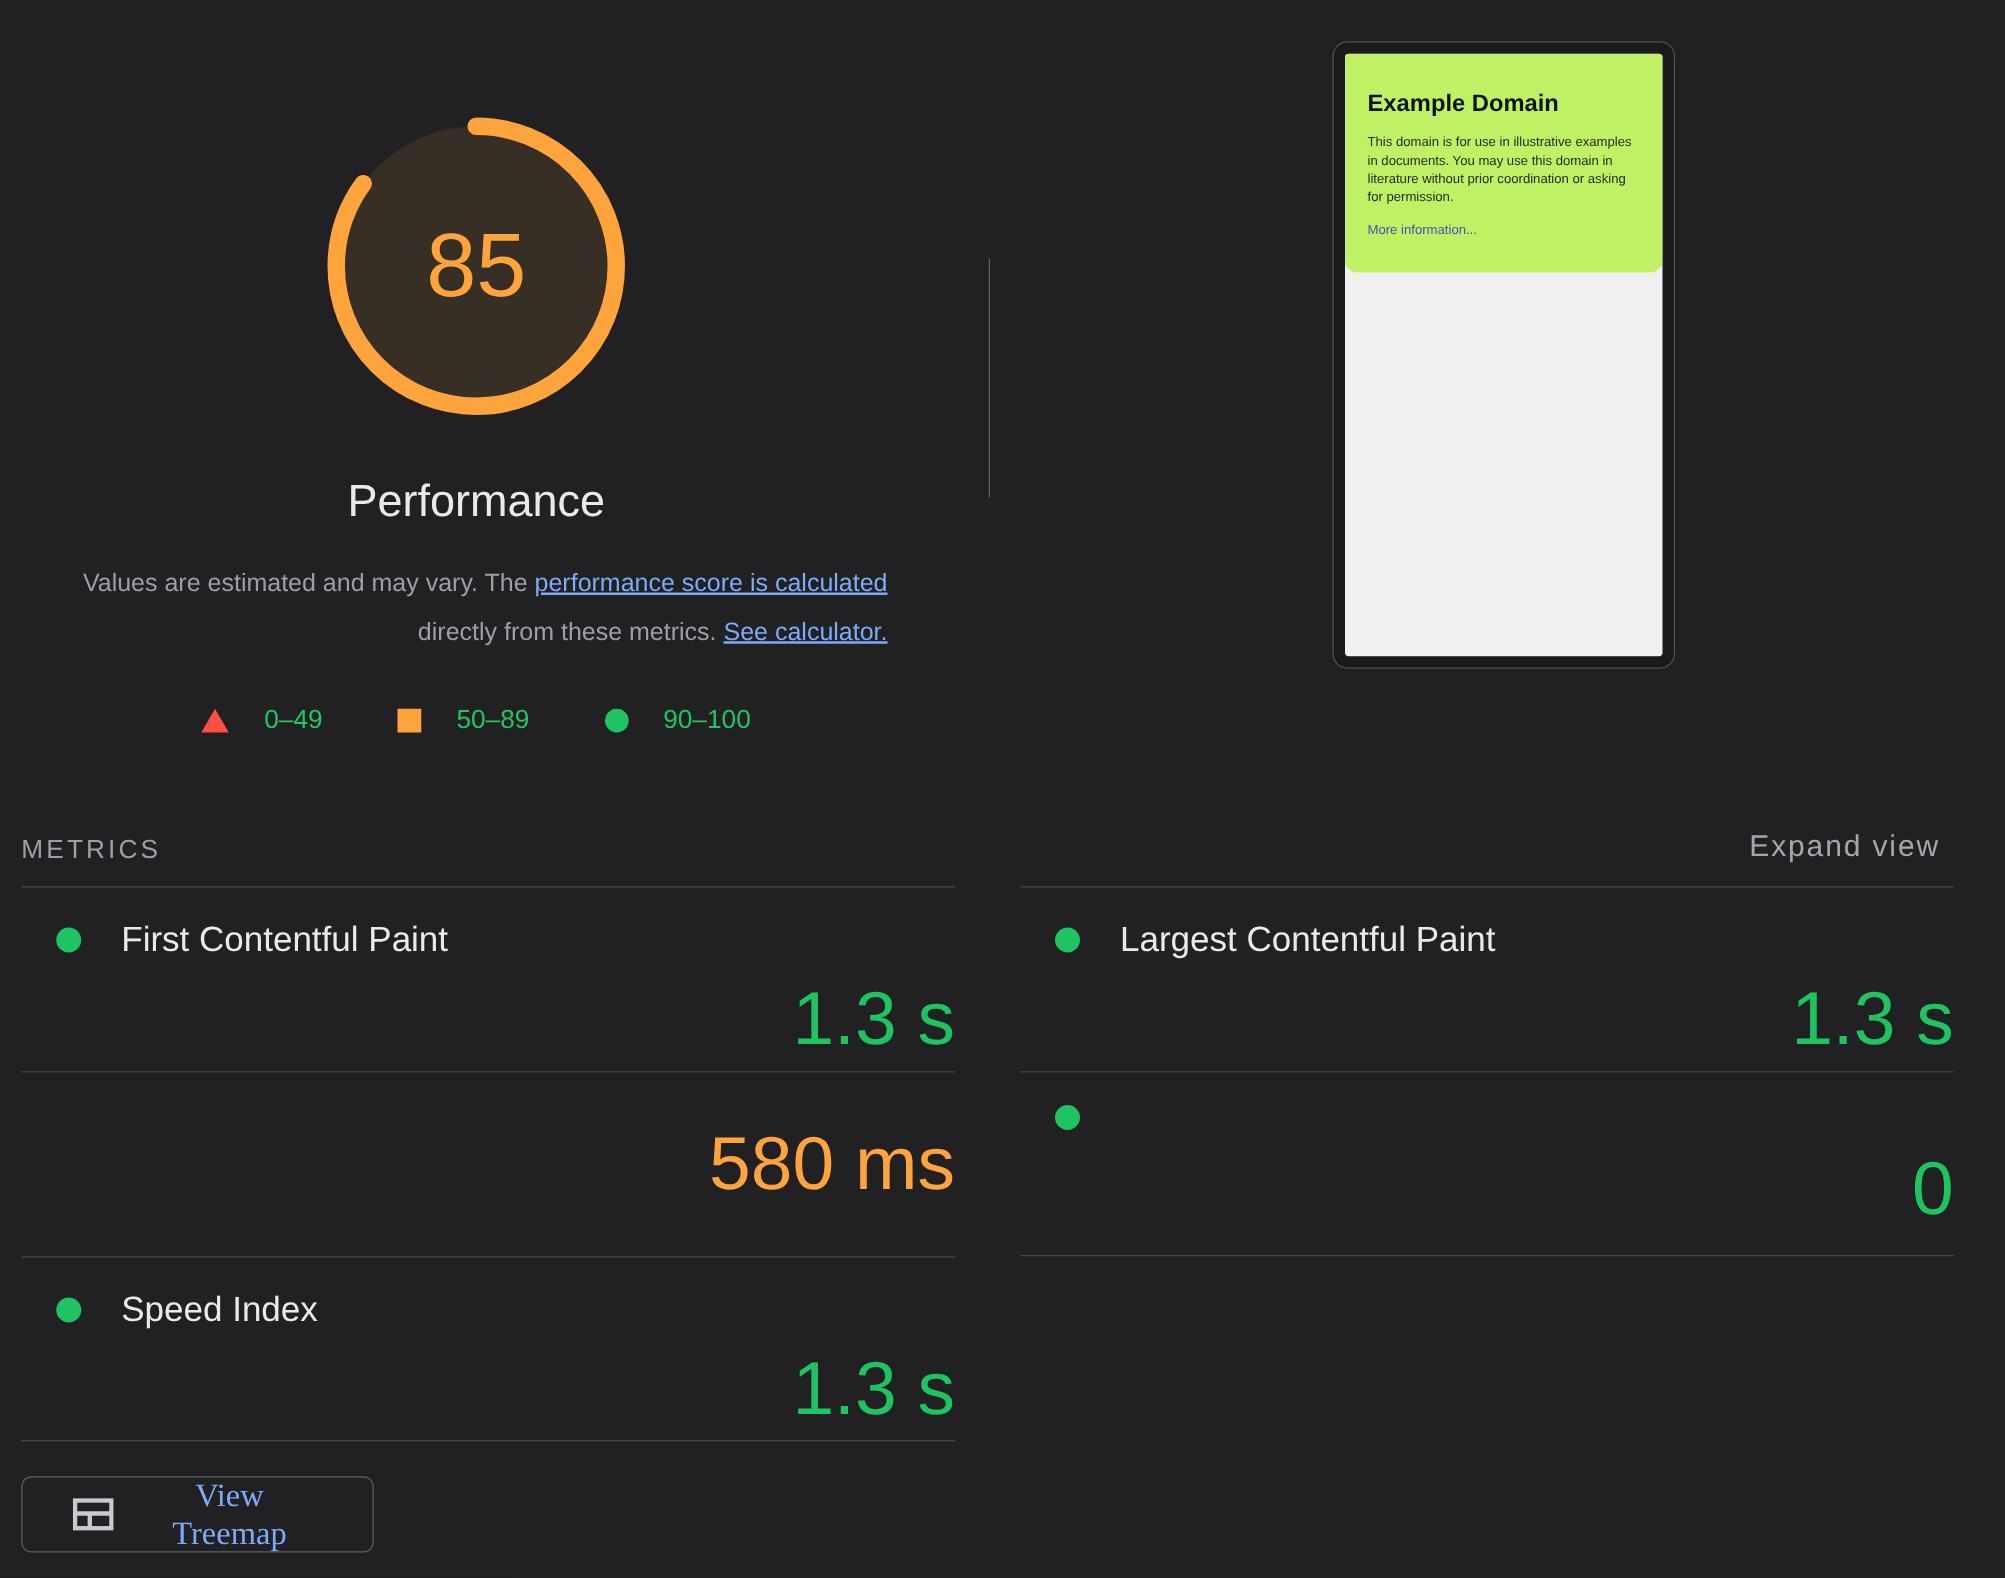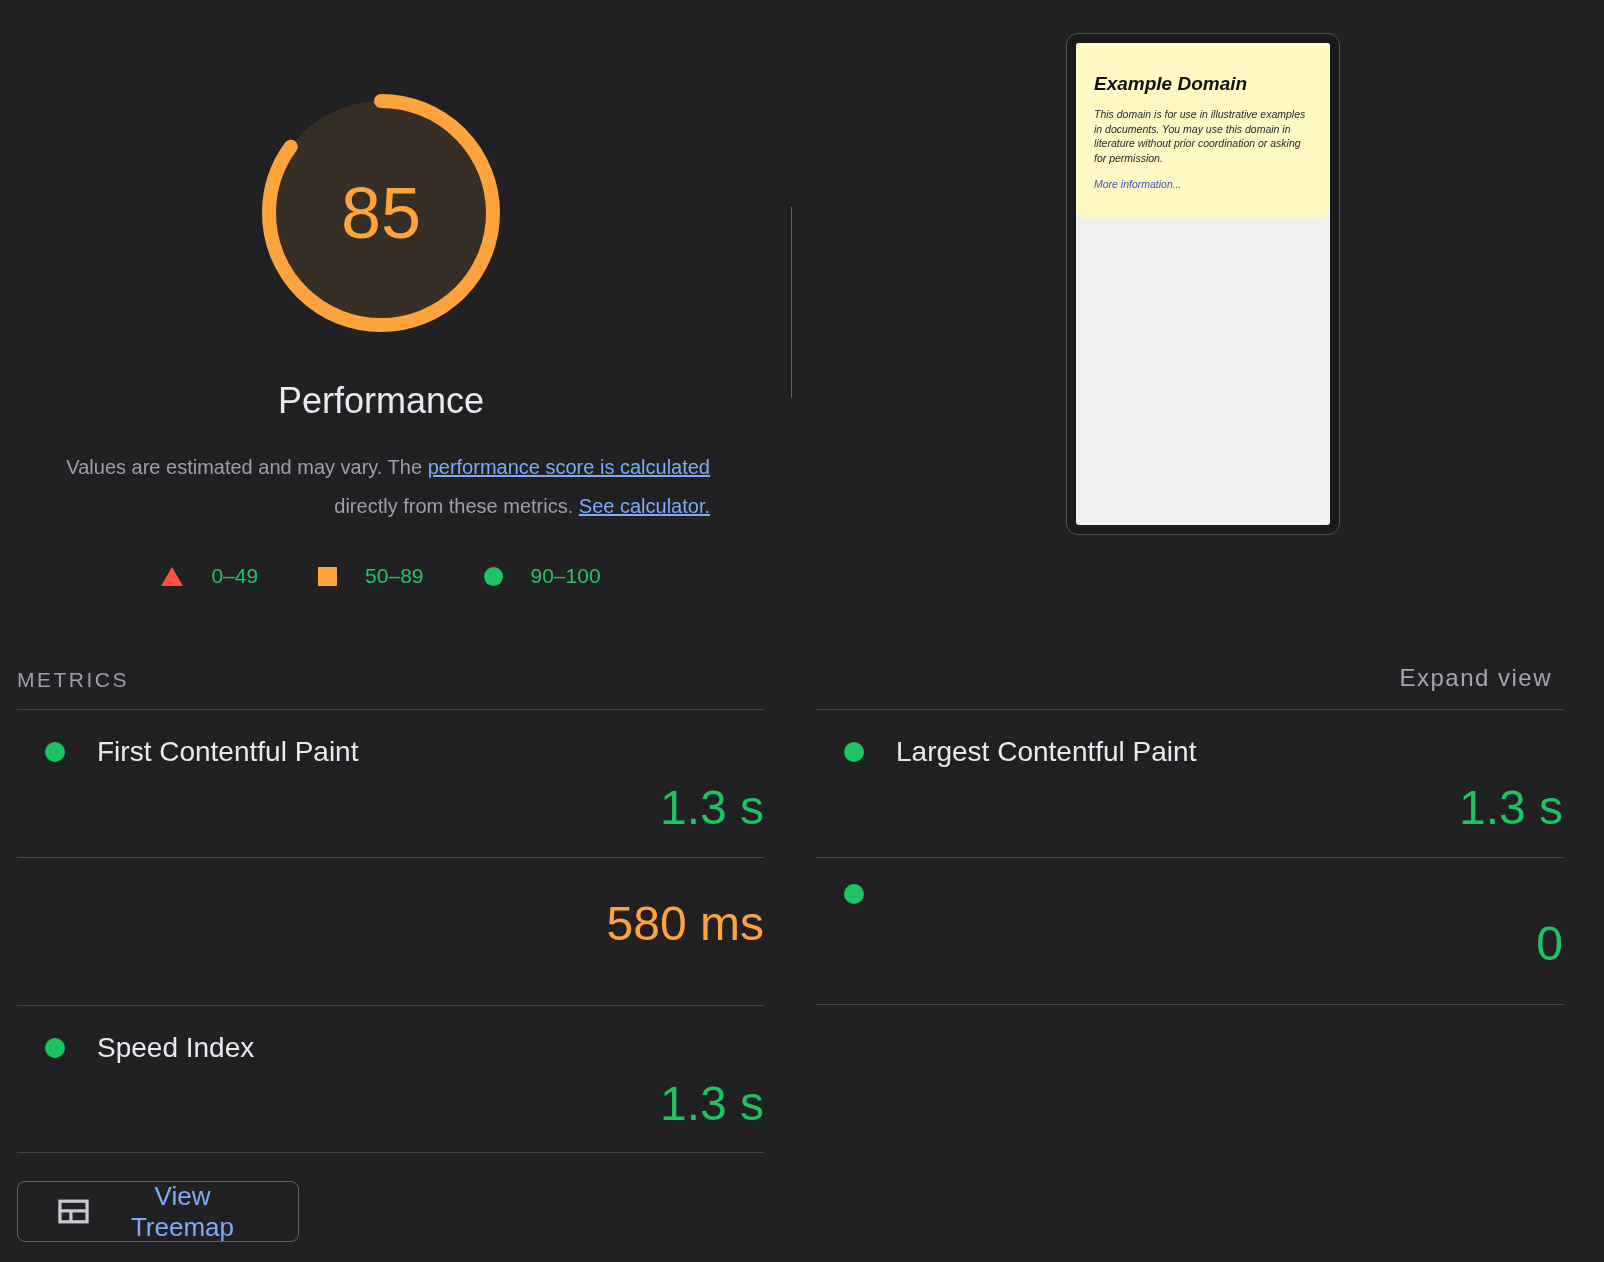--- a/index.html
+++ b/index.html
@@ -64,21 +64,21 @@
   .v-divider{
     position:absolute;left:791px;top:207px;width:1px;height:191px;background:#5f6368;
   }
 
   
   .thumb-frame{
     position:absolute;left:1066px;top:33px;width:274px;height:502px;
     border:1px solid #515255;border-radius:12px;background:#1a1a1c;padding:9px;
   }
   .thumb-shot{width:100%;height:100%;background:#f0f0f1;border-radius:3px;overflow:hidden;}
-  .shot-card{background:#fef9c3;border-radius:0 0 10px 10px;padding:30px 18px 26px;font-style:italic;}
+  .shot-card{background:#bef264;border-radius:0 0 10px 10px;padding:30px 18px 26px;}
   .shot-heading{font-size:19px;font-weight:bold;color:#101114;}
   .shot-body{margin-top:12px;font-size:10.5px;line-height:1.4;color:#27292c;}
   .shot-link{display:inline-block;margin-top:12px;font-size:10.5px;color:#4453b8;text-decoration:none;}
 
   
   .metrics-section{margin-left:17px;width:1546px;}
   .metrics-header{
     display:flex;justify-content:space-between;align-items:flex-end;
     padding:24px 0 17px;
   }
@@ -94,30 +94,30 @@
   .metric{
     border-top:1px solid var(--divider);
     height:148px;padding-top:26px;text-align:right;
   }
   .metric.bordered-bottom{border-bottom:1px solid var(--divider);}
   .metric-name-row{display:flex;align-items:center;gap:32px;padding-left:28px;}
   .metric-icon{display:inline-block;flex:0 0 auto;}
   .metric-icon[data-icon="circle"]{width:20px;height:20px;border-radius:50%;background:var(--green);}
   .metric-icon[data-icon="square"]{width:20px;height:20px;background:var(--orange);}
   .metric-name{font-size:28px;color:var(--text-bright);}
-  .metric-value{margin-left:44px;margin-top:12px;font-size:48px;}
+  .metric-value{margin-left:44px;margin-top:12px;font-size:60px;}
   .metric-value[data-status="green"]{color:var(--green);}
   .metric-value[data-status="orange"]{color:var(--orange);}
 
   .treemap-row{margin-top:28px;}
   .treemap-btn{
     display:flex;align-items:center;gap:18px;
     width:282px;height:61px;padding:0 40px;
     background:transparent;border:1px solid #5f6368;border-radius:8px;
-    cursor:pointer;font-family:Liberation Sans, sans-serif;
+    cursor:pointer;font-family:Liberation Serif, serif;
   }
   .treemap-btn-label{font-size:26px;color:var(--link_blue);}
 </style>
 </head>
 <body>
 
 <div class="summary">
   <div class="score-col">
 
     <div class="gauge-wrap">

